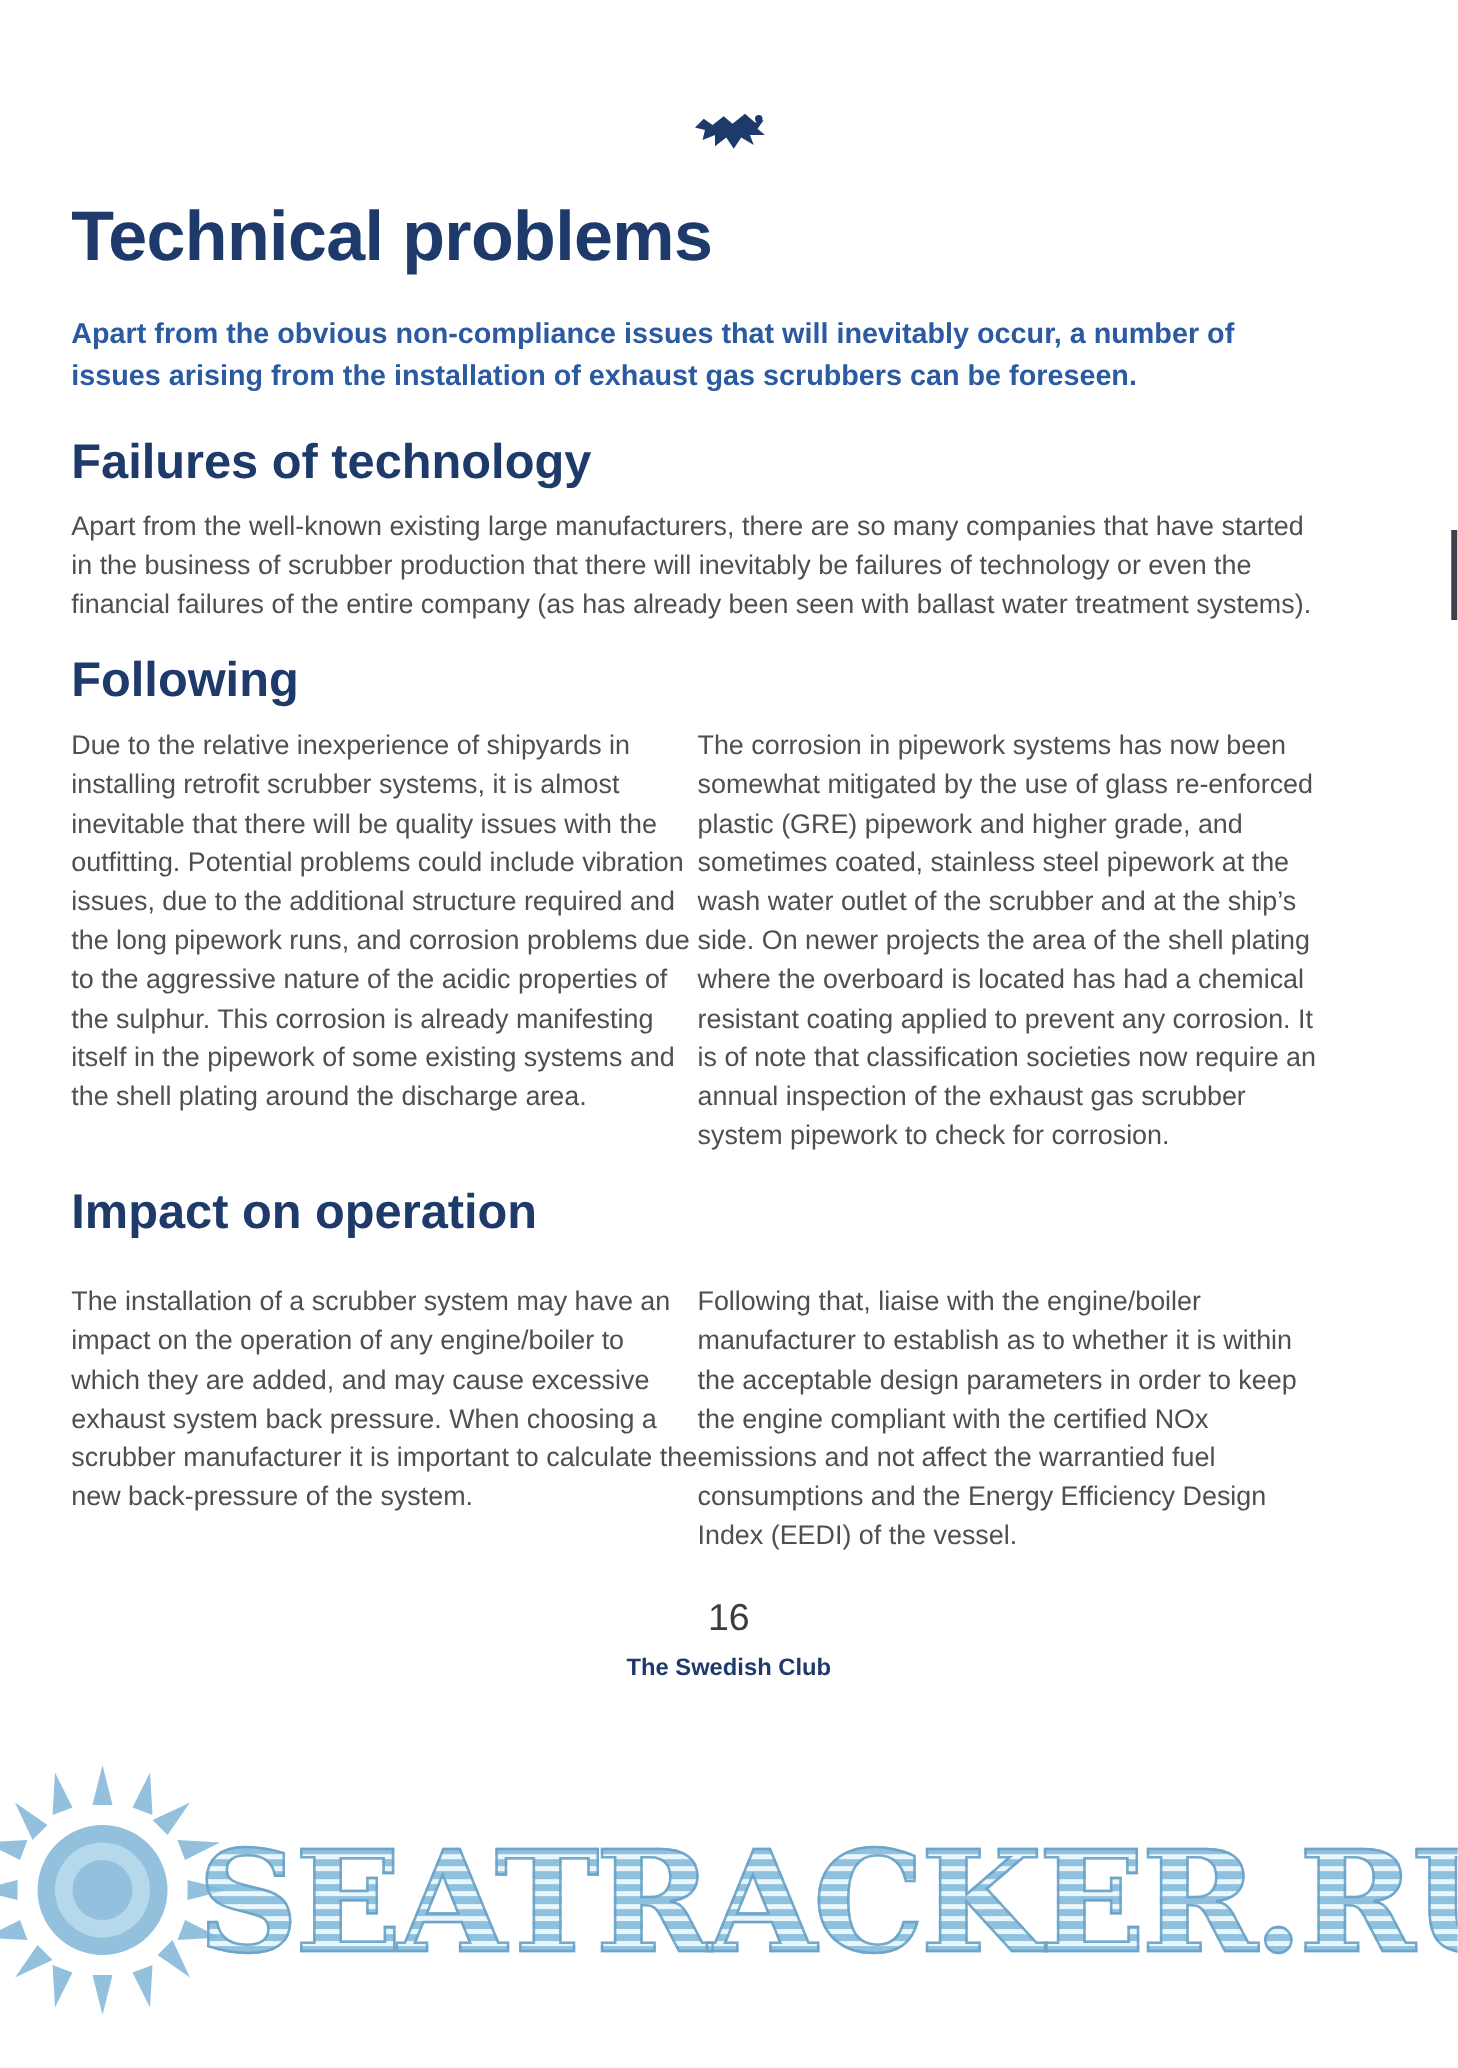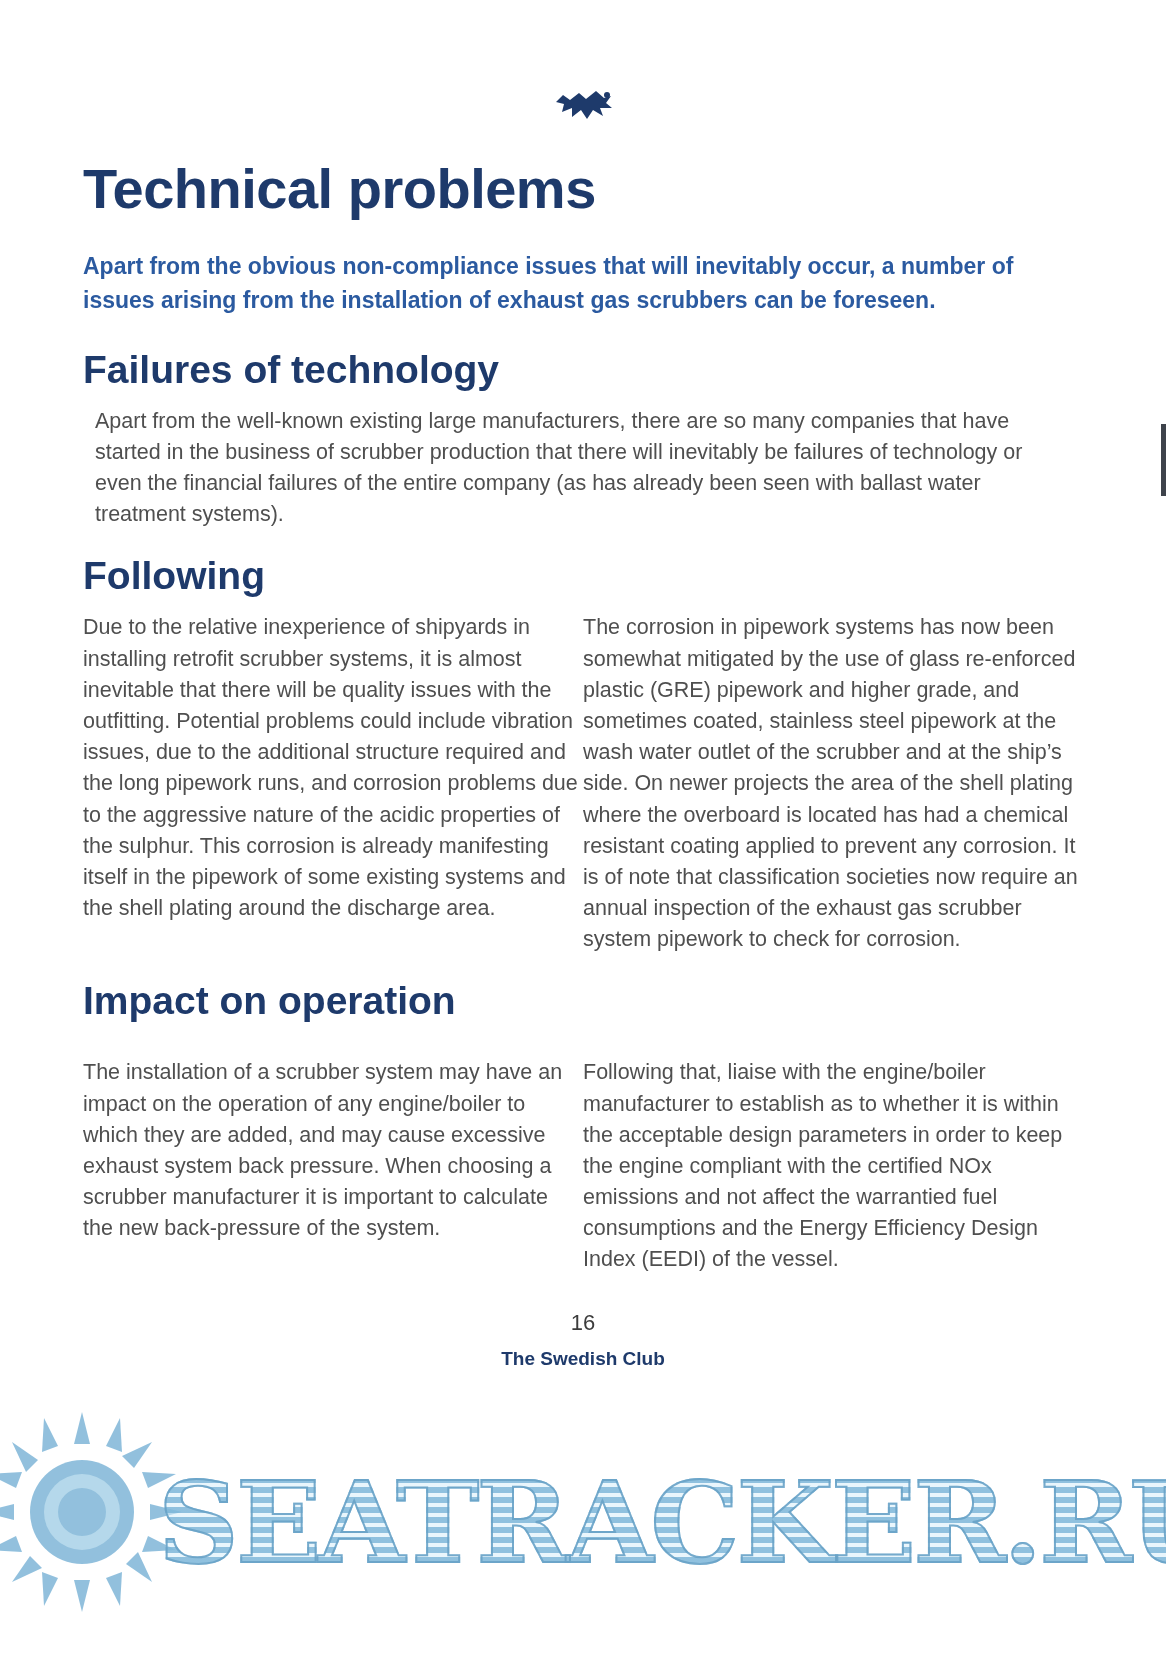--- a/index.html
+++ b/index.html
@@ -6,21 +6,21 @@
   html, body { margin: 0; padding: 0; }
   body {
     width: 1166px; height: 1654px;
     background: #ffffff;
     font-family: "Liberation Sans", sans-serif;
     position: relative;
     overflow: hidden;
   }
   .page {
     position: absolute; inset: 0;
-    padding: 0 83px;
+    padding: 0 57px;
   }
   .emblem {
     display: block;
     width: 66px; height: 42px;
     margin: 86px auto 0;
   }
   .emblem svg { width: 100%; height: 100%; }
   h1.title {
     margin: 32px 0 30px;
     font-size: 56px;
@@ -38,36 +38,36 @@
     line-height: 1.5;
   }
   h2.section-heading {
     margin: 24px 0 14px;
     font-size: 39px;
     font-weight: 700;
     color: #1e3a6b;
   }
   h2.section-heading.spaced { margin-bottom: 34px; }
   p.body-text {
-    margin: 0 12px 14px;
+    margin: 0 0 14px;
     max-width: 1002px;
     font-size: 21.5px;
     color: #4f4f4f;
     line-height: 1.45;
   }
   .cols {
     display: flex;
     max-width: 1002px;
     margin-bottom: 10px;
   }
   .cols p.body-text { flex: 1 1 0; margin: 0; }
   .page-number {
     margin-top: 34px;
     text-align: center;
-    font-size: 22px;
+    font-size: 30px;
     color: #3c3c3c;
   }
   .footer-brand {
     margin-top: 12px;
     text-align: center;
     font-size: 19px;
     font-weight: 700;
     color: #1e3a6b;
   }
   

